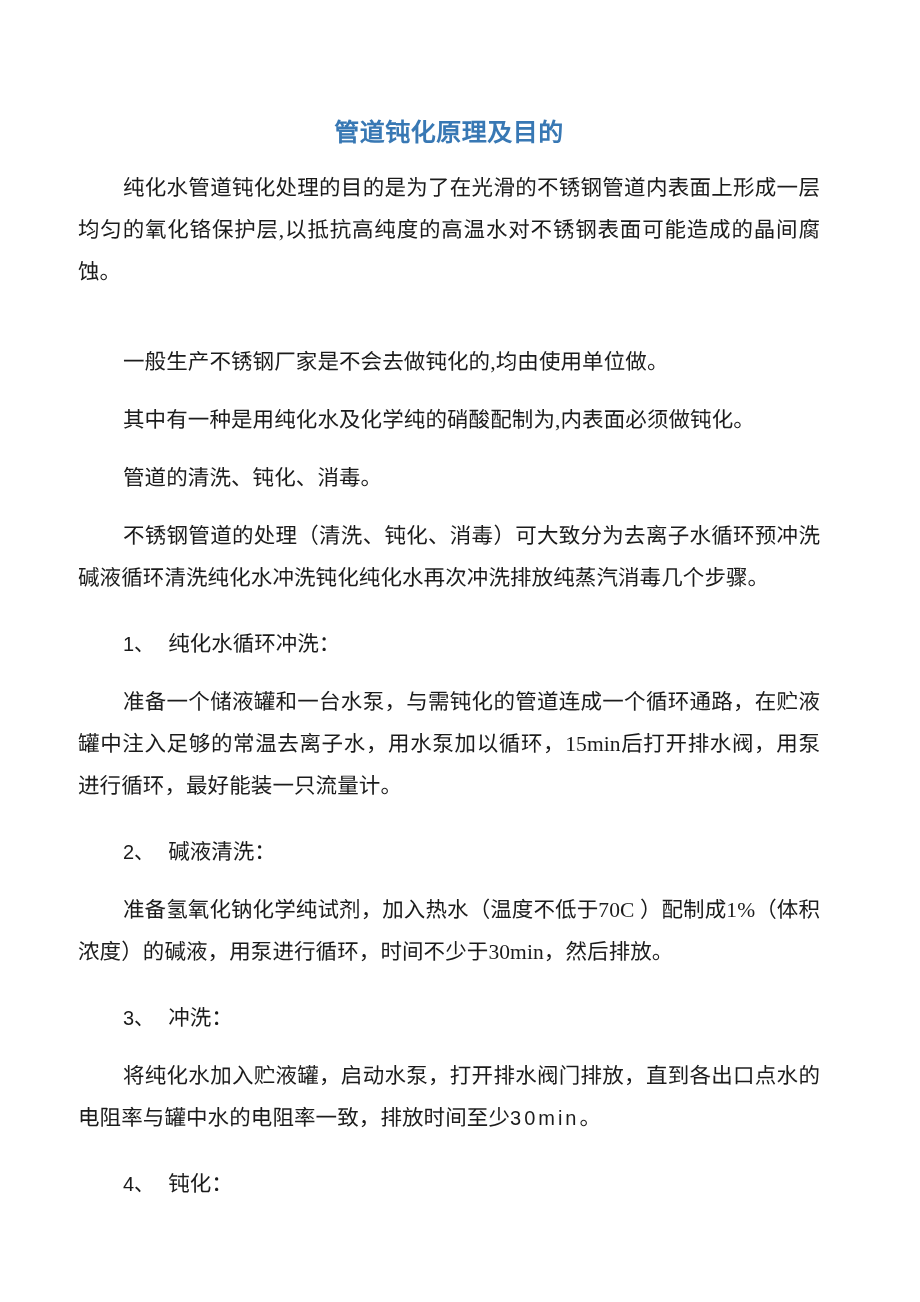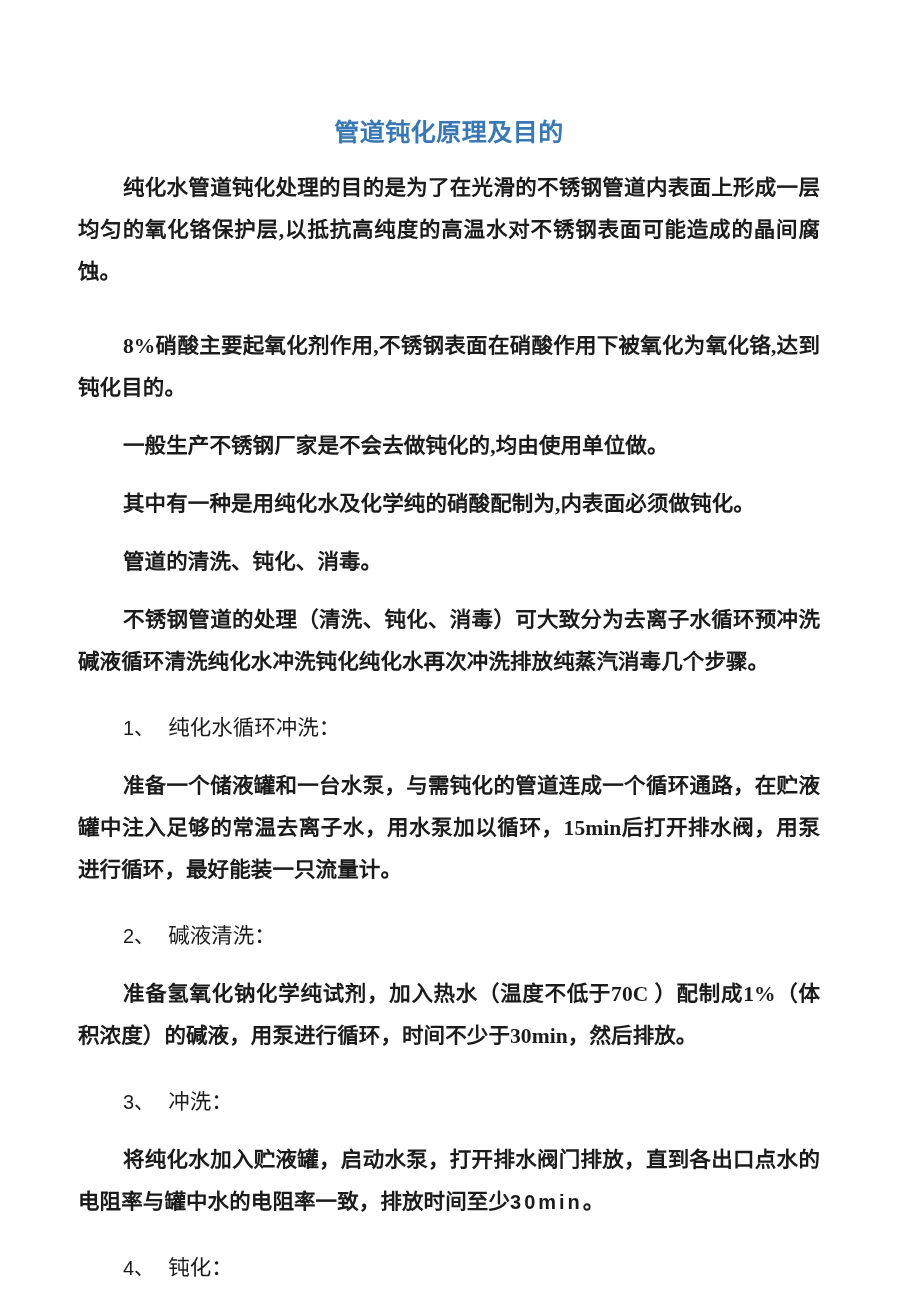--- a/index.html
+++ b/index.html
@@ -48,21 +48,20 @@
   }
 
   .para {
     margin: 0;
     font-size: 21.5px;
     line-height: 42px;
     text-align: justify;
     text-justify: inter-ideograph;
     color: #1b1b1b;
     letter-spacing: 0.1px;
-    font-weight: bold;
   }
 
   .para.indent {
     text-indent: 45px;
   }
 
   
   .gap-20 { height: 20px; }
   .gap-16 { height: 16px; }
   .gap-12 { height: 12px; }
@@ -104,21 +103,20 @@
 
     <div class="gap-20"></div>
 
     <p class="para indent">纯化水管道钝化处理的目的是为了在光滑的不锈钢管道内表面上形成一层均匀的氧化铬保护层,以抵抗高纯度的高温水对不锈钢表面可能造成的晶间腐蚀。</p>
 
     <div class="gap-16"></div>
 
 
     <div class="gap-16"></div>
 
-    <p class="para indent">8%硝酸主要起氧化剂作用,不锈钢表面在硝酸作用下被氧化为氧化铬,达到钝化目的。</p>
 
     <div class="gap-16"></div>
 
     <p class="para indent">一般生产不锈钢厂家是不会去做钝化的,均由使用单位做。</p>
 
     <div class="gap-16"></div>
 
     <p class="para indent">其中有一种是用纯化水及化学纯的硝酸配制为,内表面必须做钝化。</p>
 
     <div class="gap-16"></div>

